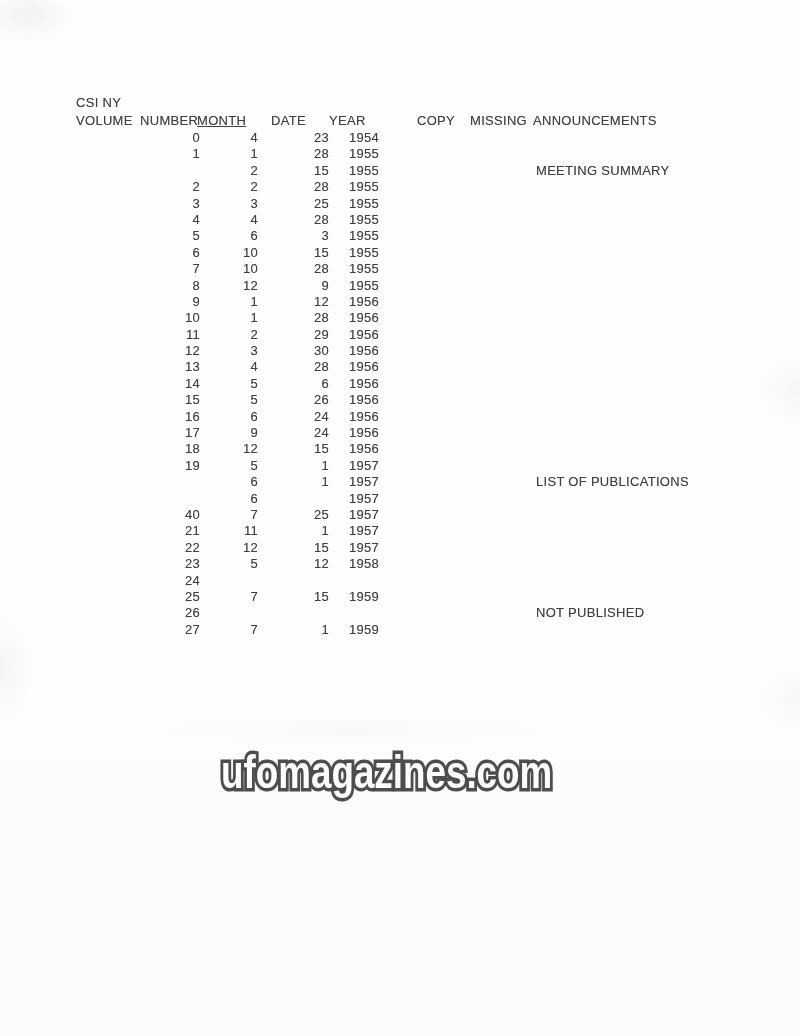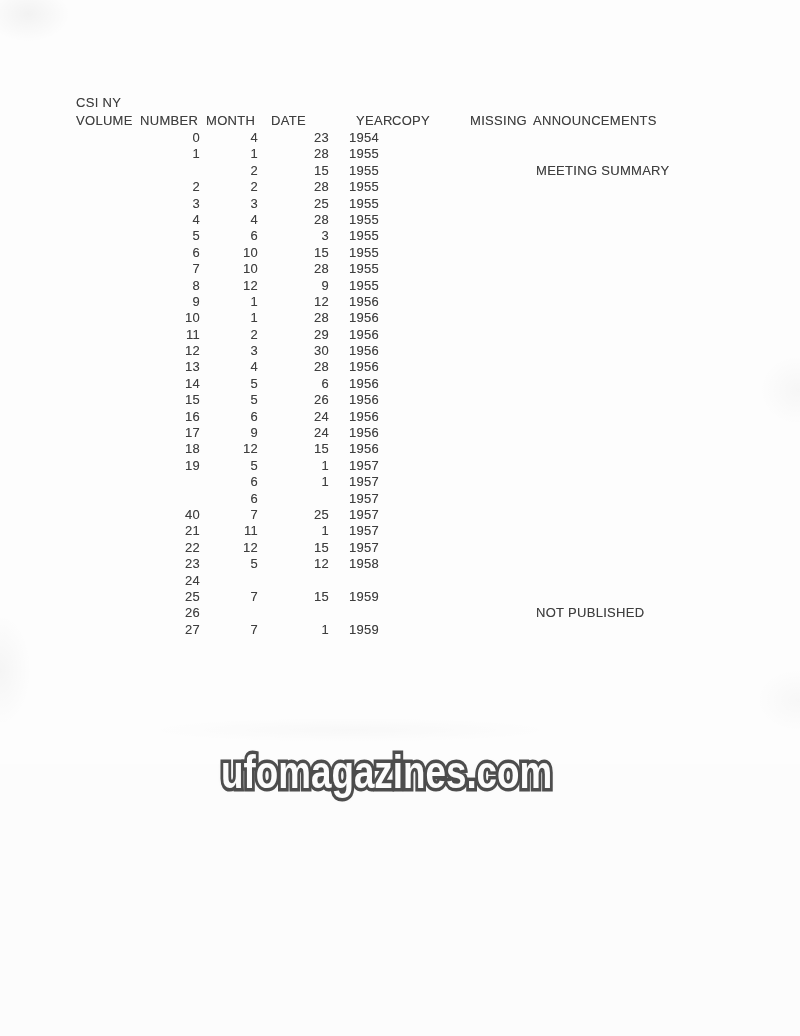--- a/index.html
+++ b/index.html
@@ -39,24 +39,24 @@
     left: 76px; top: 95px;
     line-height: 16px;
   }
   .hdr {
     position: absolute;
     top: 113px;
     line-height: 16px;
   }
   .h0 { left: 76px; }
   .h1 { left: 140px; }
-  .h2 { left: 206px; }
+  .h2 { left: 197px; text-decoration: underline; }
   .h3 { left: 271px; }
-  .h4 { left: 356px; }
-  .h5 { left: 392px; text-align: right; }
+  .h4 { left: 329px; }
+  .h5 { left: 417px; text-align: right; }
   .h6 { left: 470px; }
   .h7 { left: 533px; }
   .tbody {
     position: absolute;
     left: 75px; top: 130px;
     width: 725px;
   }
   .row {
     display: flex;
     height: 16.4px;
@@ -248,20 +248,21 @@
     <span class="cell month scan-text">5</span>
     <span class="cell date scan-text">1</span>
     <span class="cell year scan-text">1957</span>
     <span class="cell ann scan-text"></span>
   </div>
       <div class="row">
     <span class="cell num scan-text"></span>
     <span class="cell month scan-text">6</span>
     <span class="cell date scan-text">1</span>
     <span class="cell year scan-text">1957</span>
+    <span class="cell ann scan-text">LIST OF PUBLICATIONS</span>
   </div>
       <div class="row">
     <span class="cell num scan-text"></span>
     <span class="cell month scan-text">6</span>
     <span class="cell date scan-text"></span>
     <span class="cell year scan-text">1957</span>
   </div>
       <div class="row">
     <span class="cell num scan-text">40</span>
     <span class="cell month scan-text">7</span>

